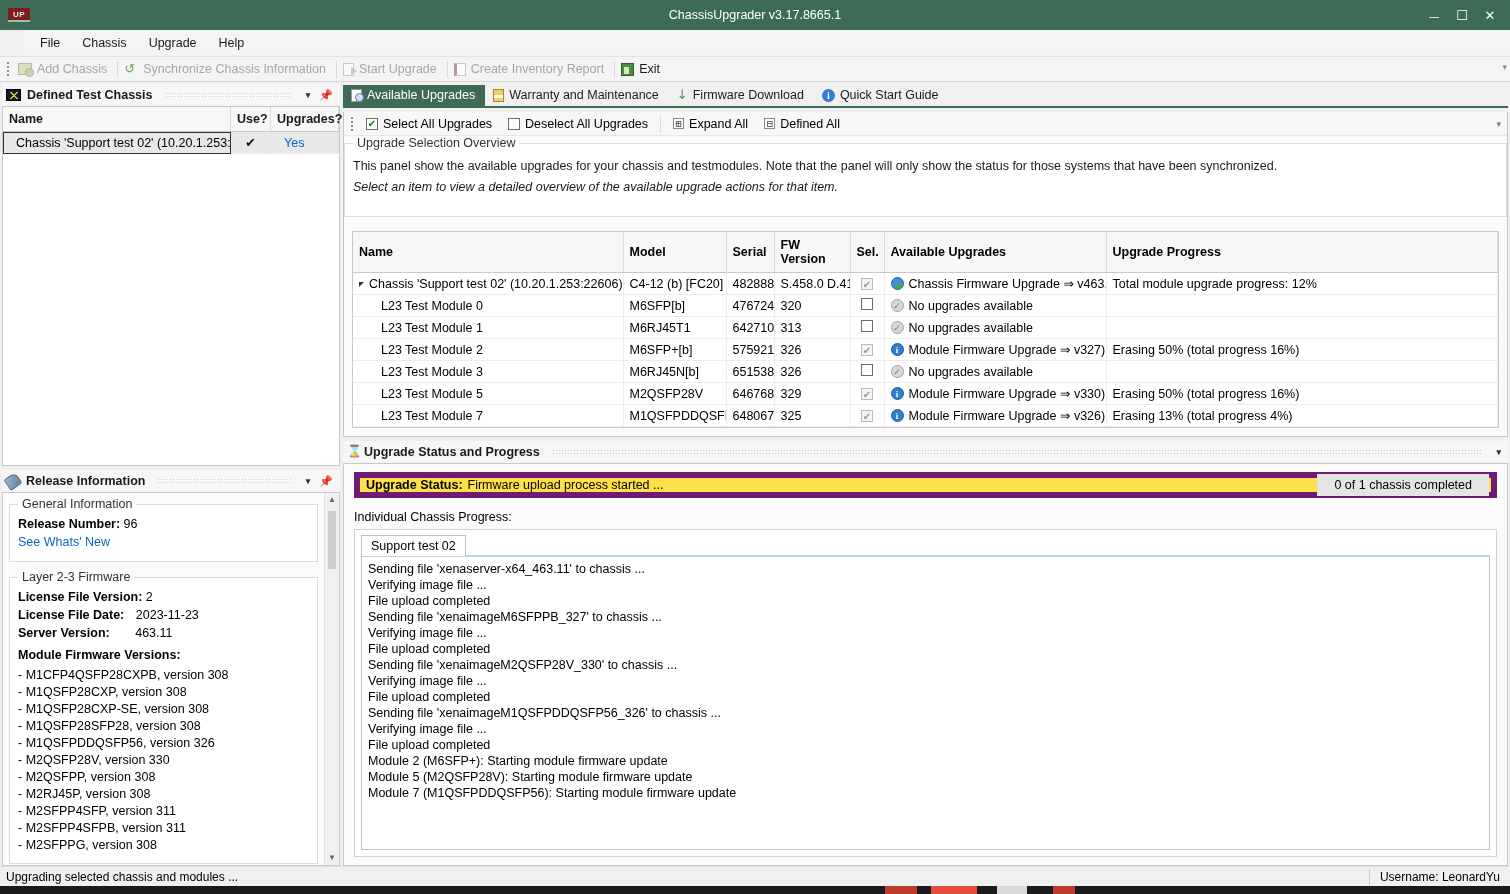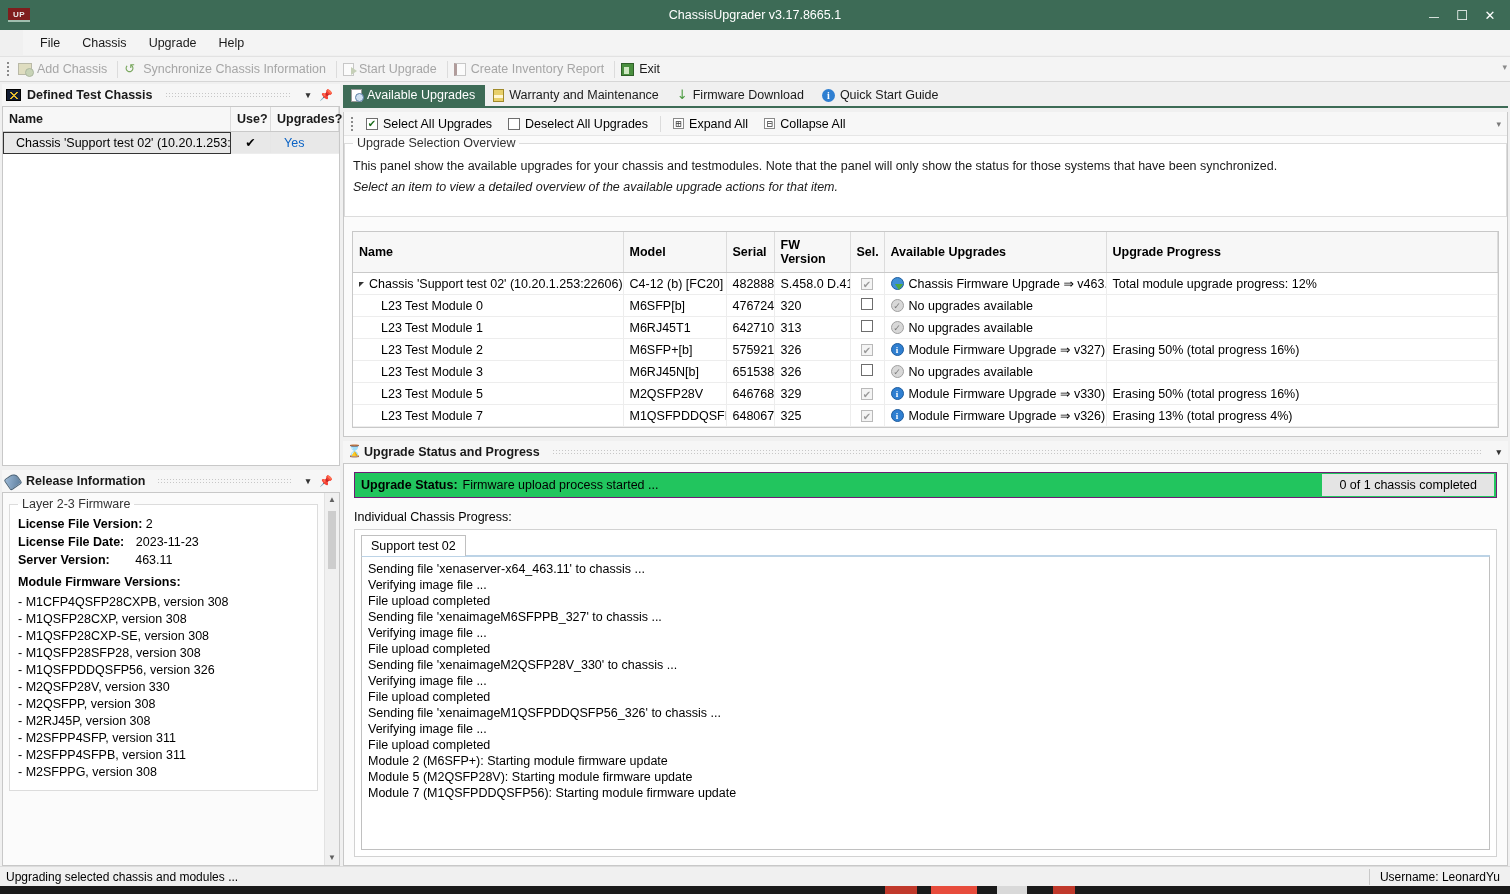--- a/index.html
+++ b/index.html
@@ -454,22 +454,22 @@
   }
   .status-body {
     flex: 1;
     border: 1px solid #c8c8c8;
     background: #fbfbfb;
     padding: 8px 10px 8px 10px;
     display: flex; flex-direction: column;
     min-height: 0;
   }
   .status-row {
-    border: 1px solid #701a75;
-    background: #22c55e;
+    border: 6px solid #701a75;
+    background: #fde047;
     height: 26px;
     display: flex; align-items: center;
     padding: 0 2px 0 6px;
   }
   .status-row .lbl { font-weight: bold; font-size: 12.5px; margin-right: 5px; }
   .status-row .txt { font-size: 12.5px; }
   .chassis-count {
     margin-left: auto;
     background: #e4e4e4;
     border: 1px solid #e4e4e4;
@@ -635,20 +635,28 @@
         <div class="panel-head">
           <span class="ico ico-tag"></span>
           <span>Release Information</span>
           <span class="dots"></span>
           <span class="hdr-btn">▾</span>
           <span class="pin">📌</span>
         </div>
         <div class="rel-box">
           <div class="rel-inner">
 
+            <fieldset class="group">
+              <legend>General Information</legend>
+              <div class="kv">
+                <b>Release Number:</b>
+                <span class="val">96</span>
+              </div>
+              <div class="kv link">See Whats' New</div>
+            </fieldset>
 
             <fieldset class="group">
               <legend>Layer 2-3 Firmware</legend>
               <div class="kv">
                 <b>License File Version:</b>
                 <span class="val">2</span>
               </div>
               <div class="kv">
                 <b>License File Date:</b>
                 <span class="val" style="margin-left:8px">2023-11-23</span>
@@ -724,21 +732,21 @@
             <span class="cb"></span>
             <span>Deselect All Upgrades</span>
           </div>
           <div class="cmd-sep"></div>
           <div class="cmd">
             <span class="sq">⊞</span>
             <span>Expand All</span>
           </div>
           <div class="cmd">
             <span class="sq">⊟</span>
-            <span>Collapse All</span>
+            <span>Defined All</span>
           </div>
           <div style="margin-left:auto; font-size:9px; color:#7a7a7a; padding-right:6px;">▾</div>
         </div>
 
         <fieldset class="group overview">
           <legend class="overview-legend">Upgrade Selection Overview</legend>
           <p>This panel show the available upgrades for your chassis and testmodules. Note that the panel will only show the status for those systems that have been synchronized.</p>
           <p>Select an item to view a detailed overview of the available upgrade actions for that item.</p>
         </fieldset>
 

